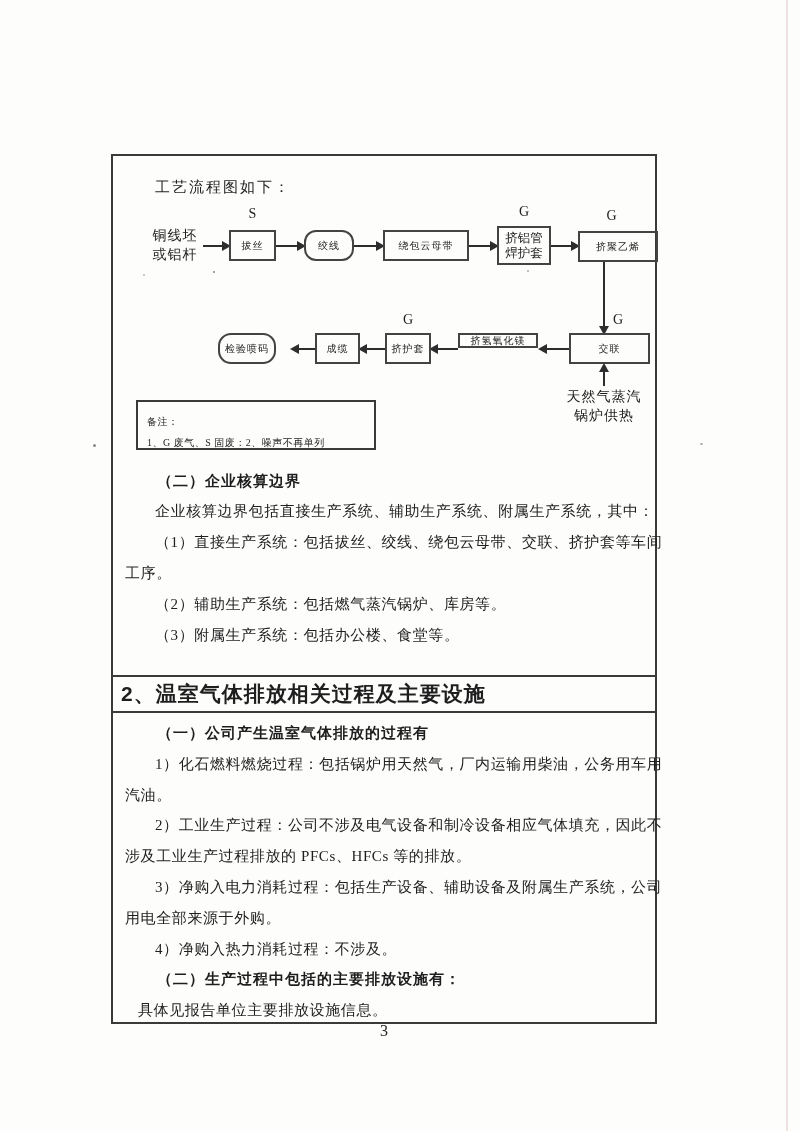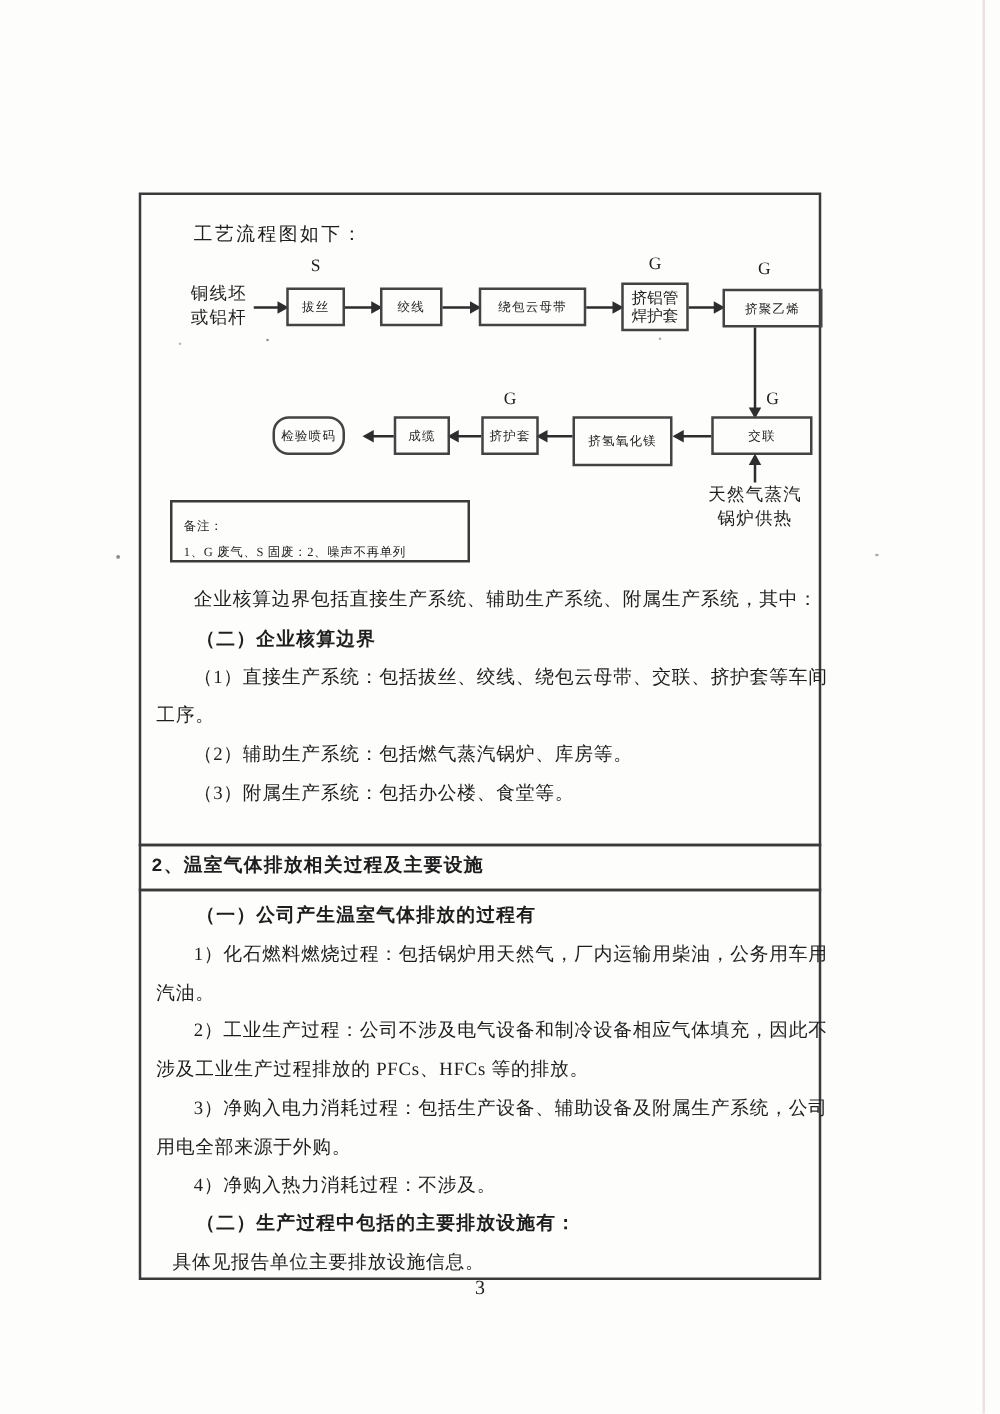--- a/index.html
+++ b/index.html
@@ -43,21 +43,21 @@
   .tsec{position:absolute;left:12px;top:309px;width:525px;}
   .tline{height:31px;line-height:31px;font-size:15px;white-space:nowrap;letter-spacing:0.6px;}
   .b2sec{position:absolute;left:12px;top:5px;width:525px;}
   .b2sec .tline{height:30.8px;line-height:30.8px;}
   .ind{padding-left:30px;}
   .hd-ind{padding-left:32px;}
   .ind-sm{padding-left:13px;}
   .bold{font-weight:bold;font-family:"Liberation Sans","DejaVu Sans",sans-serif;font-size:15px;letter-spacing:1px;}
 
   .sec-heading{line-height:34px;padding-left:8px;font-weight:bold;
-               font-family:Liberation Mono, monospace;font-size:15px;letter-spacing:1px;white-space:nowrap;}
+               font-family:Liberation Sans, sans-serif;font-size:21px;letter-spacing:1px;white-space:nowrap;}
 
   .page-num{position:absolute;left:111px;top:1022px;width:546px;text-align:center;font-size:16px;}
 
   
   .edge-line{position:absolute;left:786px;top:0;width:2px;height:1131px;background:#e9d9d9;opacity:0.8;}
   .speck{position:absolute;background:#8a8a8a;border-radius:50%;}
 </style>
 </head>
 <body>
 
@@ -72,21 +72,21 @@
       <div>或铝杆</div>
     </div>
 
     <div class="hl arr-r" style="left:90px;top:89px;width:26px;"></div>
 
     <div class="ftag" style="left:116px;top:50px;width:47px;">S</div>
     <div class="fnode" style="left:116px;top:74px;width:47px;height:31px;">拔丝</div>
 
     <div class="hl arr-r" style="left:163px;top:89px;width:28px;"></div>
 
-    <div class="fnode" style="left:191px;top:74px;width:50px;height:31px;">绞线</div>
+    <div class="fnode" style="left:191px;top:74px;width:50px;height:31px;border-radius:12px;">绞线</div>
 
     <div class="hl arr-r" style="left:241px;top:89px;width:29px;"></div>
 
     <div class="fnode" style="left:270px;top:74px;width:86px;height:31px;">绕包云母带</div>
 
     <div class="hl arr-r" style="left:356px;top:89px;width:28px;"></div>
 
     <div class="ftag" style="left:384px;top:48px;width:54px;">G</div>
     <div class="fnode two" style="left:384px;top:70px;width:54px;height:39px;">
       <div>挤铝管</div>
@@ -98,21 +98,21 @@
     <div class="ftag" style="left:465px;top:52px;width:67px;">G</div>
     <div class="fnode" style="left:465px;top:75px;width:80px;height:31px;">挤聚乙烯</div>
 
     <div class="vl arr-d" style="left:490px;top:106px;height:71px;"></div>
 
     <div class="ftag" style="left:500px;top:156px;width:20px;text-align:left;">G</div>
     <div class="fnode" style="left:456px;top:177px;width:81px;height:31px;">交联</div>
 
     <div class="hl arr-l" style="left:427px;top:192px;width:29px;"></div>
 
-    <div class="fnode" style="left:345px;top:177px;width:80px;height:40px;">挤氢氧化镁</div>
+    <div class="fnode" style="left:345px;top:177px;width:80px;height:15px;">挤氢氧化镁</div>
 
     <div class="hl arr-l" style="left:318px;top:192px;width:27px;"></div>
 
     <div class="ftag" style="left:272px;top:156px;width:46px;">G</div>
     <div class="fnode" style="left:272px;top:177px;width:46px;height:31px;">挤护套</div>
 
     <div class="hl arr-l" style="left:247px;top:192px;width:25px;"></div>
 
     <div class="fnode" style="left:202px;top:177px;width:45px;height:31px;">成缆</div>
 
@@ -126,22 +126,22 @@
       <div>锅炉供热</div>
     </div>
 
     <div class="notebox">
       <div>备注：</div>
       <div>1、G 废气、S 固废：2、噪声不再单列</div>
     </div>
   </div>
 
   <div class="tsec">
+    <div class="tline bold hd-ind">（二）企业核算边界</div>
     <div class="tline ind">企业核算边界包括直接生产系统、辅助生产系统、附属生产系统，其中：</div>
-    <div class="tline bold hd-ind">（二）企业核算边界</div>
     <div class="tline ind">（1）直接生产系统：包括拔丝、绞线、绕包云母带、交联、挤护套等车间</div>
     <div class="tline">工序。</div>
     <div class="tline ind">（2）辅助生产系统：包括燃气蒸汽锅炉、库房等。</div>
     <div class="tline ind">（3）附属生产系统：包括办公楼、食堂等。</div>
   </div>
 </div>
 
 <div class="cellbox" id="secrow">
   <div class="sec-heading">2、温室气体排放相关过程及主要设施</div>
 </div>

